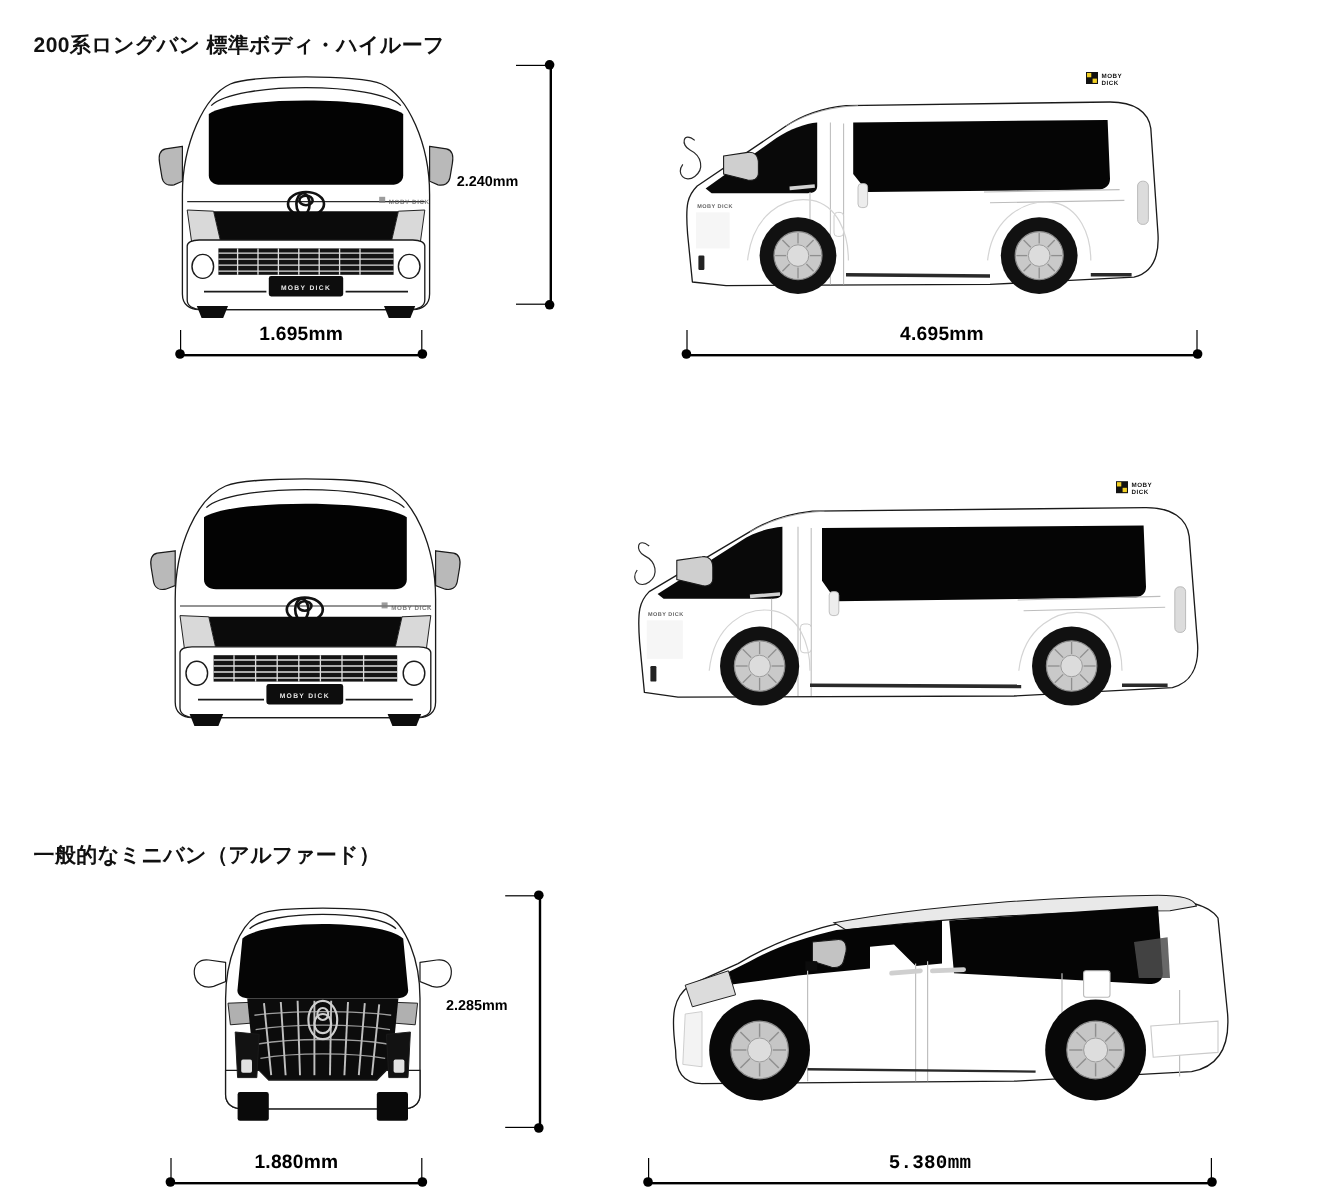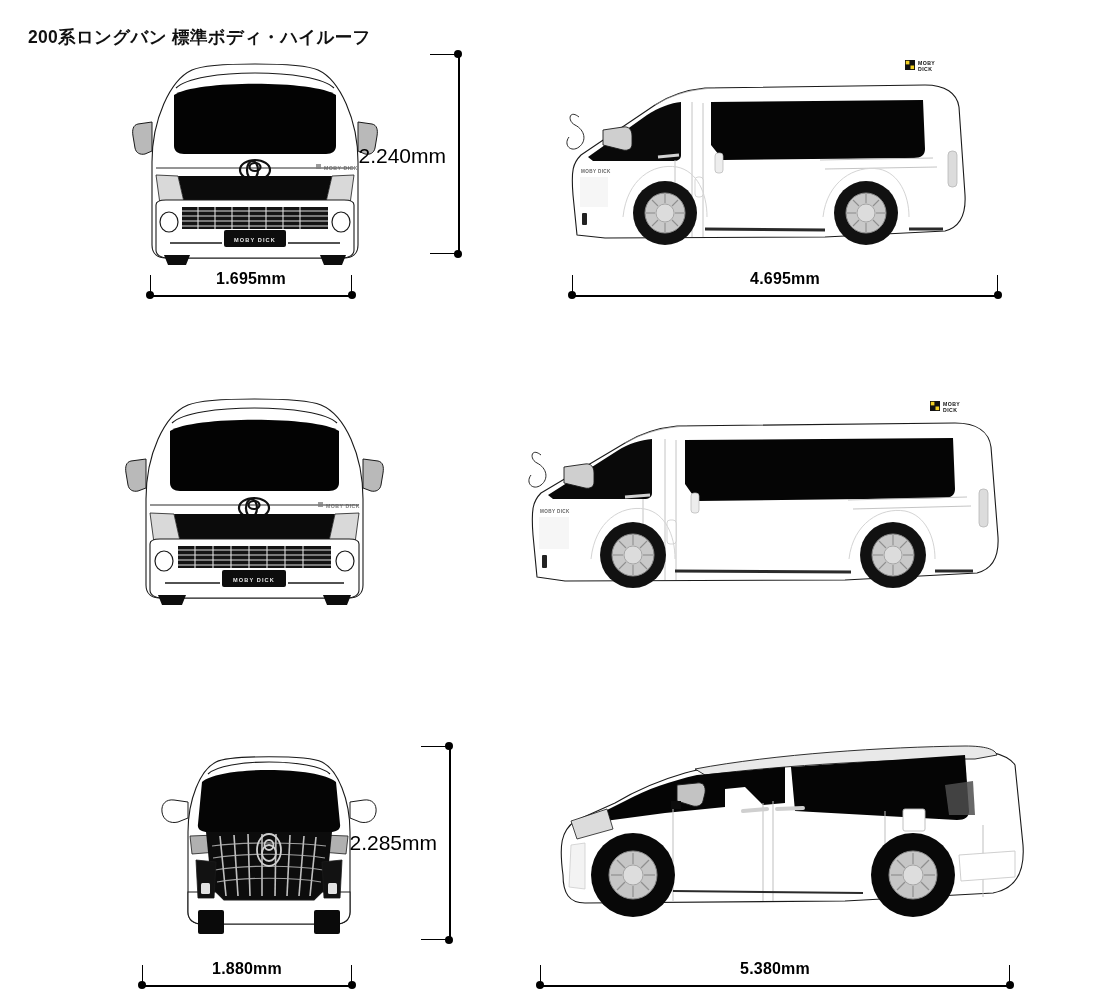--- a/index.html
+++ b/index.html
@@ -21,21 +21,21 @@
   .dim{position:absolute;}
   .dim-h .bar{position:absolute;left:0;top:0;height:0;border-top:2.4px solid #000;width:100%;}
   .dim-h .tick{position:absolute;width:0;border-left:1.4px solid #000;}
   .dim-h .dot{position:absolute;width:8px;height:8px;border-radius:50%;background:#000;top:-4px;}
   .dim-h .lbl{position:absolute;width:100%;text-align:center;font-weight:bold;font-size:16px;
                letter-spacing:0.2px;white-space:nowrap;}
 
   .dim-v .bar{position:absolute;left:0;top:0;width:0;border-left:2.4px solid #000;height:100%;}
   .dim-v .tick{position:absolute;height:0;border-top:1.4px solid #000;}
   .dim-v .dot{position:absolute;width:8px;height:8px;border-radius:50%;background:#000;left:-4px;}
-  .dim-v .lbl{position:absolute;right:12px;font-weight:normal;font-size:21px;white-space:nowrap;}
+  .dim-v .lbl{position:absolute;right:26px;font-weight:bold;font-size:12px;white-space:nowrap;}
 </style>
 </head>
 <body>
 
 <div class="section" style="top:0;height:330px;">
 
   <div class="sec-title" style="top:25px;">200系ロングバン 標準ボディ・ハイルーフ</div>
 
   <div class="view" style="left:130px;top:50px;">
     <svg width="250" height="220" viewBox="0 0 250 220" aria-hidden="true">
@@ -368,26 +368,27 @@
       </g>
     </svg>
   </div>
 
   <div class="dim dim-h" style="left:540px;top:645px;width:470px;">
     <div class="bar"></div>
     <div class="tick" style="left:0;top:-20px;height:20px;"></div>
     <div class="tick" style="right:0;top:-20px;height:20px;"></div>
     <div class="dot" style="left:-4px;"></div>
     <div class="dot" style="right:-4px;"></div>
-    <div class="lbl" style="top:-25px;">5.380mm</div>
+    <div class="lbl" style="top:-25px;font-family:Liberation Mono, monospace;">5.380mm</div>
   </div>
 </div>
 
 <div class="section" style="top:690px;height:310px;">
 
+  <div class="sec-title" style="top:10px;">一般的なミニバン（アルファード）</div>
 
   <div class="view" style="left:158px;top:50px;">
     <svg width="220" height="200" viewBox="0 0 220 200" aria-hidden="true">
 
       <path d="M30 92 C30 60 42 30 58 22 C72 15 150 15 164 22 C180 30 192 60 192 92
                L192 172 C192 180 186 184 178 184 L44 184 C36 184 30 180 30 172 Z" fill="#ffffff" stroke="#1a1a1a" stroke-width="1.1" stroke-linejoin="round"></path>
 
       <path d="M50 34 C66 18 156 18 172 34" fill="none" stroke="#1a1a1a" stroke-width="1.1"></path>
 
       <path d="M44 42 C62 26 160 26 178 42 L182 84 C183 89 179 92 172 92 L50 92 C43 92 39 89 40 84 Z" fill="#050505"></path>

